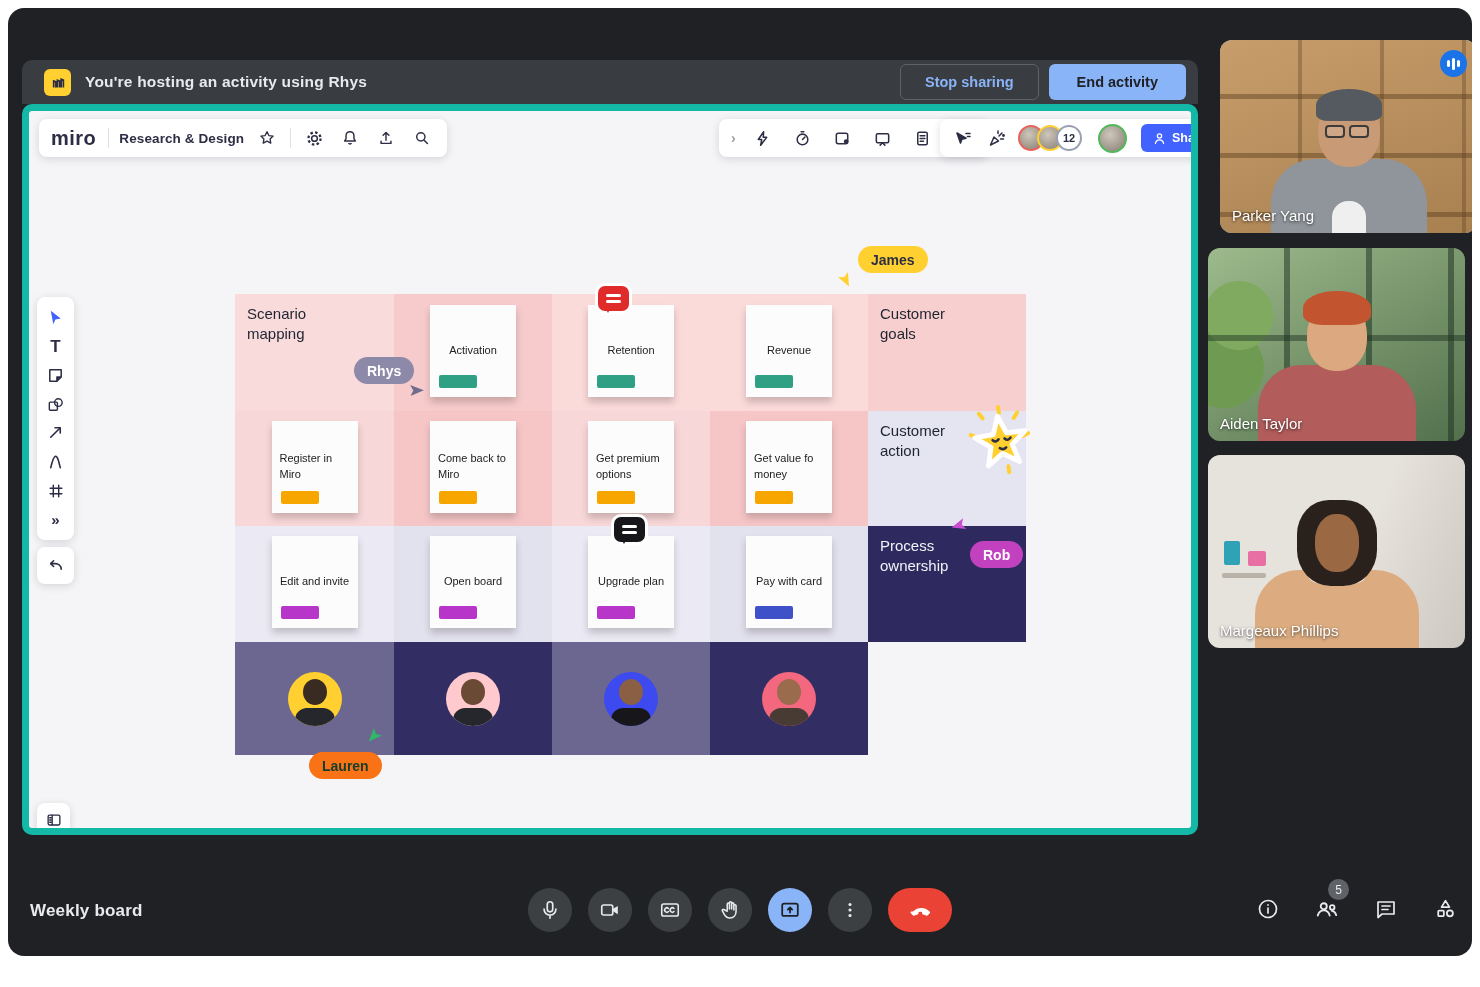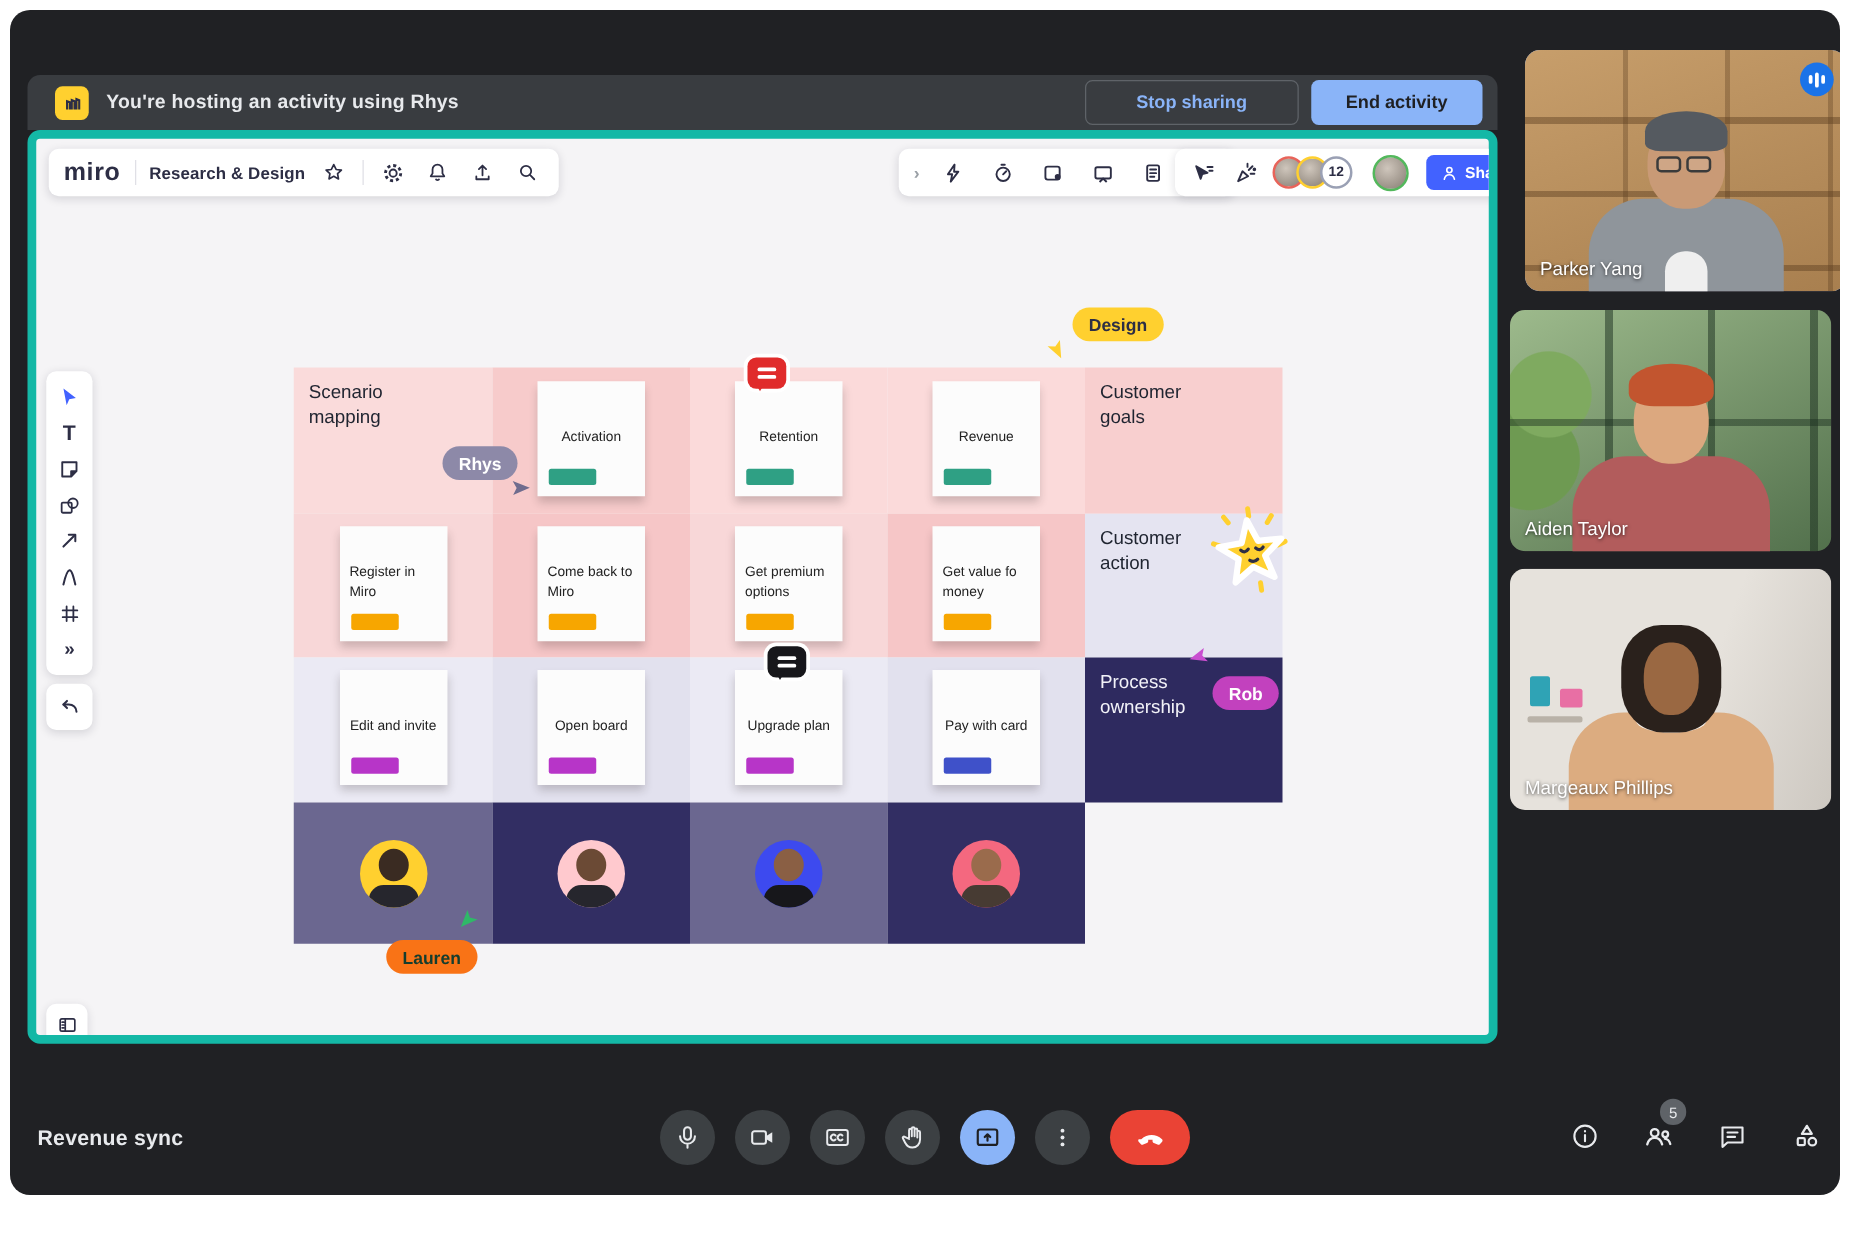--- a/index.html
+++ b/index.html
@@ -5,21 +5,21 @@
   html,body{margin:0;padding:0;background:#fff;width:1480px;height:987px;
     font-family:"Liberation Sans",sans-serif;-webkit-font-smoothing:antialiased;}
   .abs{position:absolute;}
   #app{position:absolute;left:8px;top:8px;width:1464px;height:948px;background:#202124;border-radius:16px;overflow:hidden;}
 
   
   #banner{position:absolute;left:14px;top:52px;width:1176px;height:44px;background:#393c40;border-radius:10px 10px 0 0;display:flex;align-items:center;padding:0 10px;box-sizing:border-box;}
   #banner .logo{width:27px;height:27px;border-radius:6px;background:#FFD02F;display:flex;align-items:center;justify-content:center;margin:0 14px 0 12px;flex:none;}
   #banner .txt{color:#E8EAED;font-size:15.5px;font-weight:700;letter-spacing:.2px;}
   #banner .btns{margin-left:auto;display:flex;gap:10px;align-items:center;padding-right:2px;}
-  .btn-outline{height:36px;padding:0 40px;border:1px solid #5F6368;border-radius:6px;background:transparent;color:#8AB4F8;font-size:14.5px;font-weight:700;display:flex;align-items:center;cursor:pointer;font-family:inherit;}
+  .btn-outline{height:36px;padding:0 24px;border:1px solid #5F6368;border-radius:6px;background:transparent;color:#8AB4F8;font-size:14.5px;font-weight:700;display:flex;align-items:center;cursor:pointer;font-family:inherit;}
   .btn-fill{height:36px;padding:0 28px;border:none;border-radius:6px;background:#8AB4F8;color:#1F2023;font-size:14.5px;font-weight:700;display:flex;align-items:center;cursor:pointer;font-family:inherit;}
 
   
   #share{position:absolute;left:14px;top:96px;width:1176px;height:731px;border:7px solid #14b8a6;border-radius:10px;background:#F5F4F6;box-sizing:border-box;overflow:hidden;}
   .panel{position:absolute;background:#fff;border-radius:8px;box-shadow:0 2px 8px rgba(20,20,40,.14);}
   #mheader{left:10px;top:8px;height:38px;display:flex;align-items:center;padding:0 12px;gap:10px;}
   #mheader .wordmark{font-size:20px;font-weight:700;color:#2D2E45;letter-spacing:.5px;margin-right:2px;}
   .vdiv{width:1px;height:20px;background:#E0E0E6;}
   #mheader .title{font-size:13.5px;font-weight:700;color:#2D2E45;letter-spacing:.1px;}
   .mi{display:block;}
@@ -420,21 +420,21 @@
           </div>
       </div>
       <div class="cell c-r4d">
         <div class="pavatar" style="background-color: rgb(244, 104, 127);">
             <span class="ph" style="background:#9A6B4C"></span>
             <span class="pb" style="background:#473B33"></span>
           </div>
       </div>
     </div>
 
-    <div class="cpill" style="left: 829px; top: 135px; background-color: rgb(255, 208, 47); color: rgb(45, 46, 69);">Design</div>
+    <div class="cpill" style="left: 829px; top: 135px; background-color: rgb(255, 208, 47); color: rgb(45, 46, 69);">James</div>
     <svg class="carrow" style="left:806px;top:158px;transform:rotate(195deg);" viewBox="0 0 18 18">
         <path d="M2 2l13 6.5-6 1.4-2.2 6z" fill="#FFD02F"></path>
       </svg>
 
     <div class="cpill" style="left: 325px; top: 246px; background-color: rgb(141, 137, 168); color: rgb(255, 255, 255);">Rhys</div>
     <svg class="carrow" style="left:376px;top:271px;transform:rotate(130deg);" viewBox="0 0 18 18">
         <path d="M2 2l13 6.5-6 1.4-2.2 6z" fill="#6F6C8E"></path>
       </svg>
 
     <div class="cpill" style="left: 941px; top: 430px; background-color: rgb(194, 65, 190); color: rgb(255, 255, 255);">Rob</div>
@@ -453,21 +453,21 @@
         </g>
       <path d="M38 13 L44.6 30.5 L63.3 31.3 L48.7 42.9 L53.7 60.9 L38 50.6 L22.3 60.9 L27.3 42.9 L12.7 31.3 L31.4 30.5 Z" fill="#FFD02F" stroke="#FFFFFF" stroke-width="5" stroke-linejoin="round"></path>
       <g stroke="#2D2E45" stroke-width="2.6" fill="none" stroke-linecap="round">
           <path d="M30 36q3 3.4 6 0"></path>
           <path d="M42 36q3 3.4 6 0"></path>
           <path d="M36 45q3.2 2.6 6.4 0"></path>
         </g>
     </svg>
   </div>
 
-  <div id="meetingName">Revenue sync</div>
+  <div id="meetingName">Weekly board</div>
 
   <div id="controls">
     <button class="ctl">
       <svg width="22" height="22" viewBox="0 0 24 24" fill="none" stroke="#E8EAED" stroke-width="1.8" stroke-linecap="round">
           <rect x="9" y="3" width="6" height="11" rx="3"></rect>
           <path d="M5.5 11a6.5 6.5 0 0013 0M12 17.5V21"></path>
         </svg>
     </button>
     <button class="ctl">
       <svg width="22" height="22" viewBox="0 0 24 24" fill="none" stroke="#E8EAED" stroke-width="1.8" stroke-linejoin="round">

